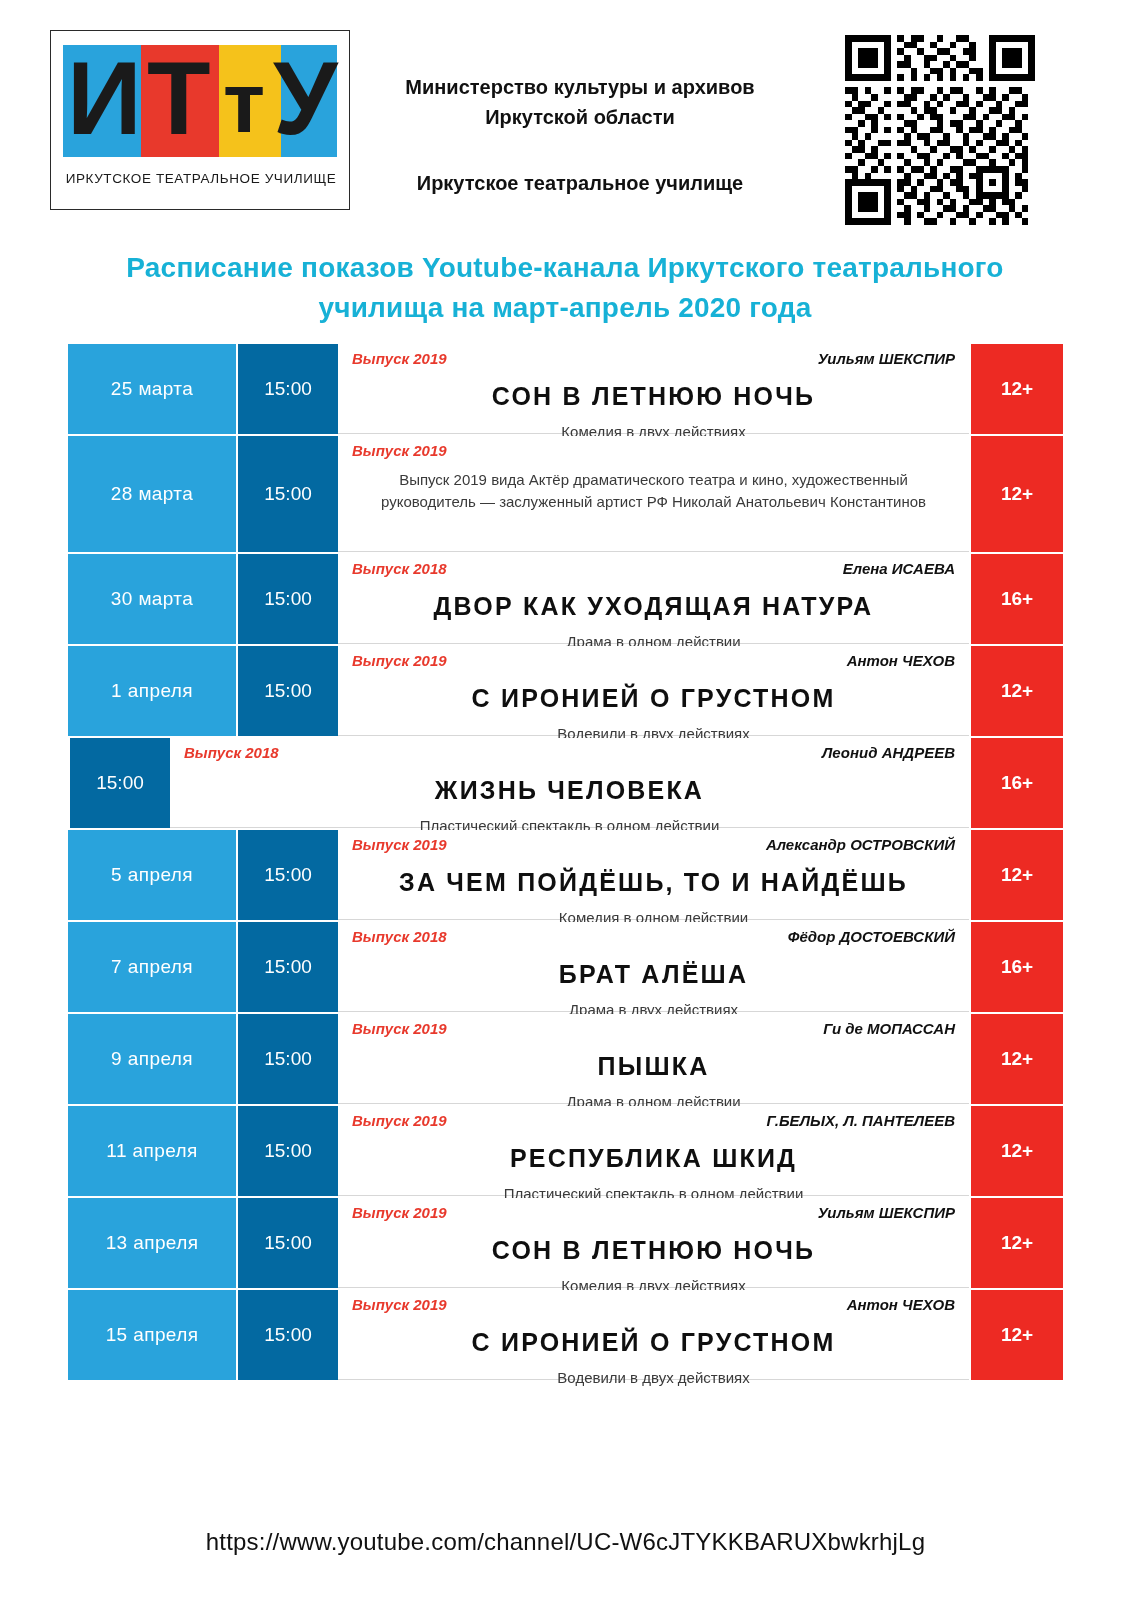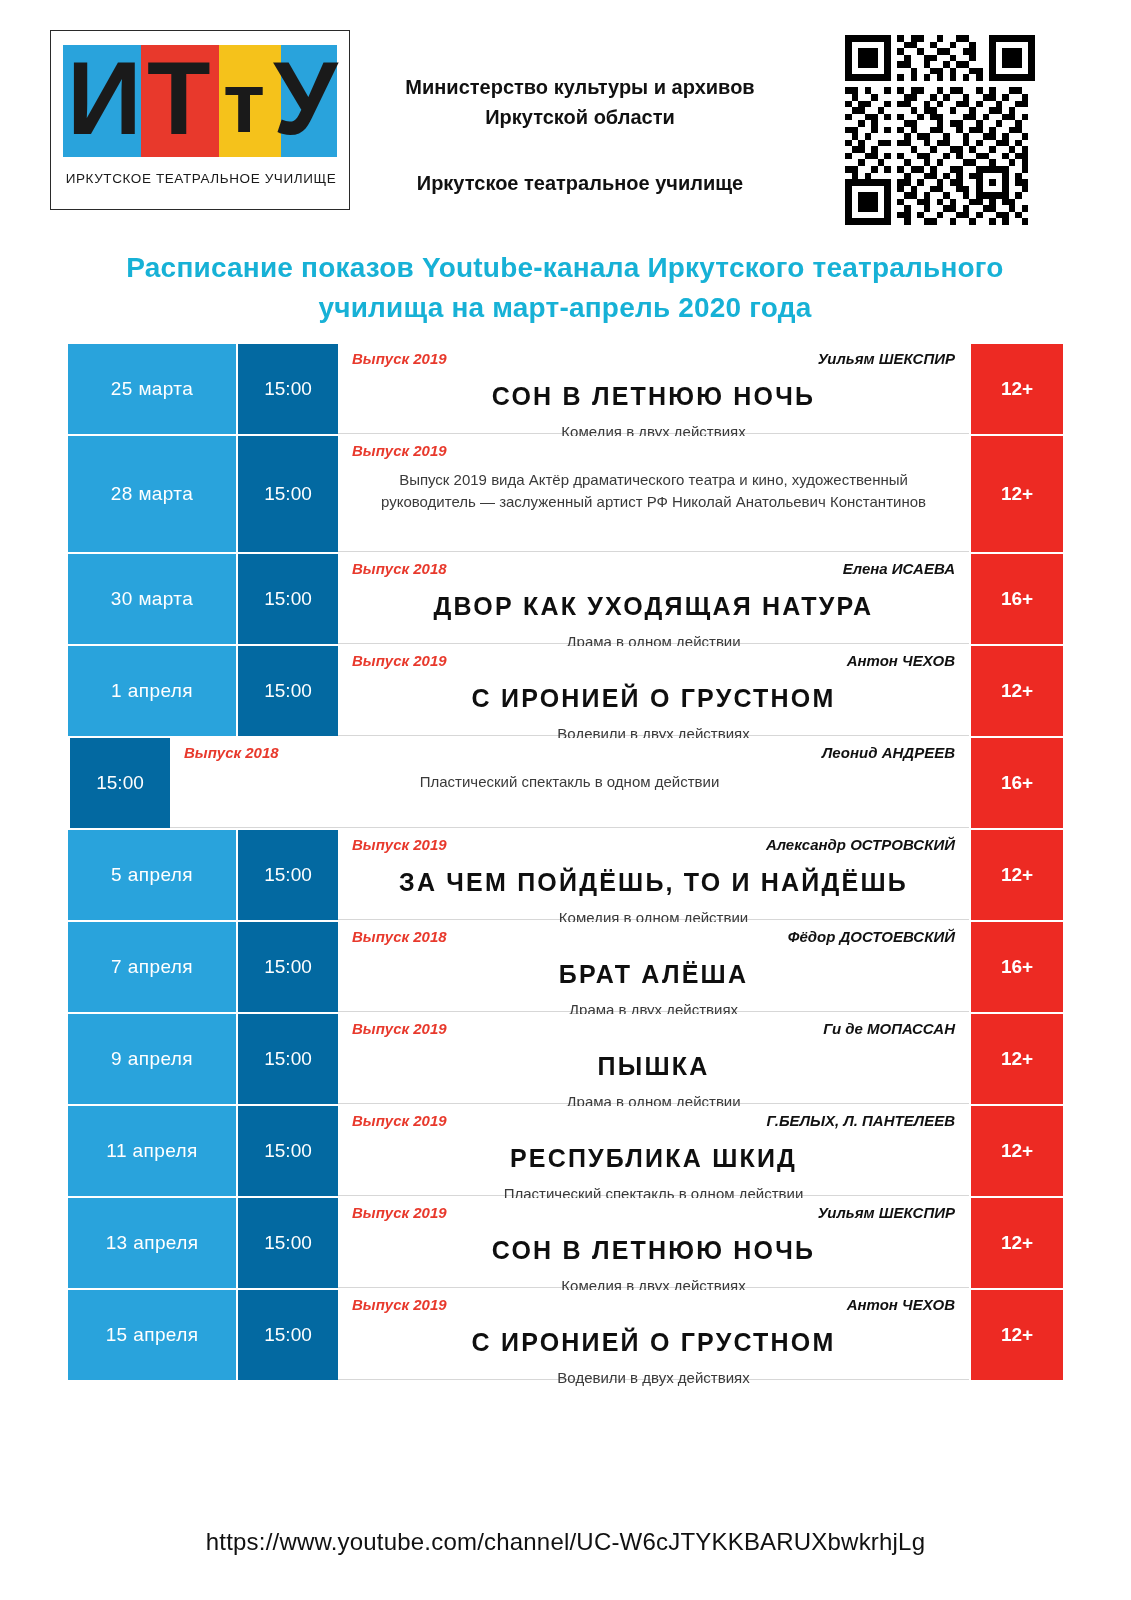--- a/index.html
+++ b/index.html
@@ -560,20 +560,21 @@
       </div>
       <div class="c-age">12+</div>
     </div>
     <div class="row" style="height: 90px;">
       <div class="c-time">15:00</div>
       <div class="c-main">
         <div class="line-top">
           <span class="release">Выпуск 2018</span>
           <span class="author">Леонид АНДРЕЕВ</span>
         </div>
+        <div class="play-title">ЖИЗНЬ ЧЕЛОВЕКА</div>
         <div class="genre">Пластический спектакль в одном действии</div>
       </div>
       <div class="c-age">16+</div>
     </div>
     <div class="row" style="height: 90px;">
       <div class="c-date">5 апреля</div>
       <div class="c-time">15:00</div>
       <div class="c-main">
         <div class="line-top">
           <span class="release">Выпуск 2019</span>

